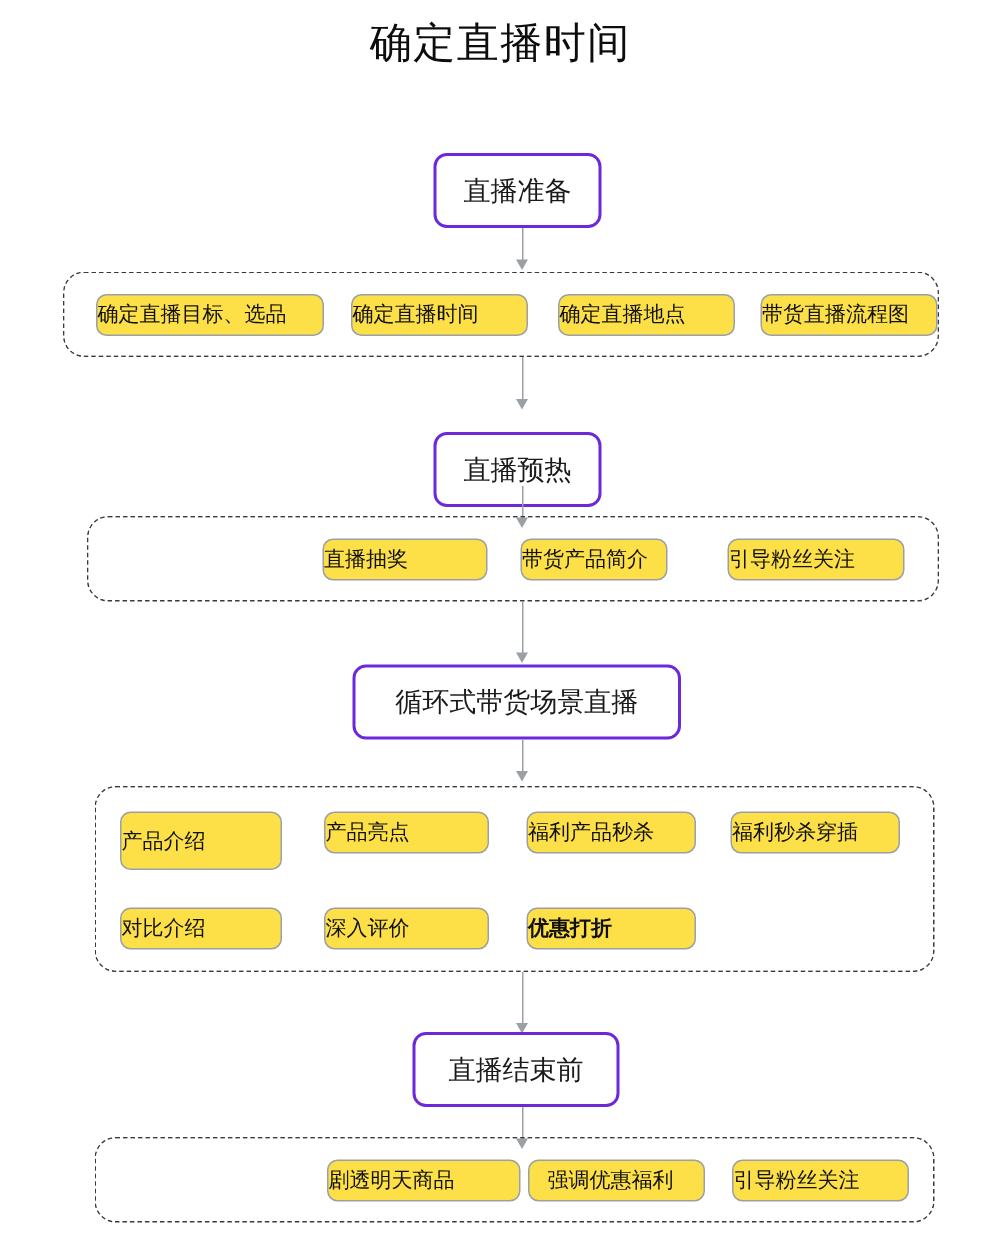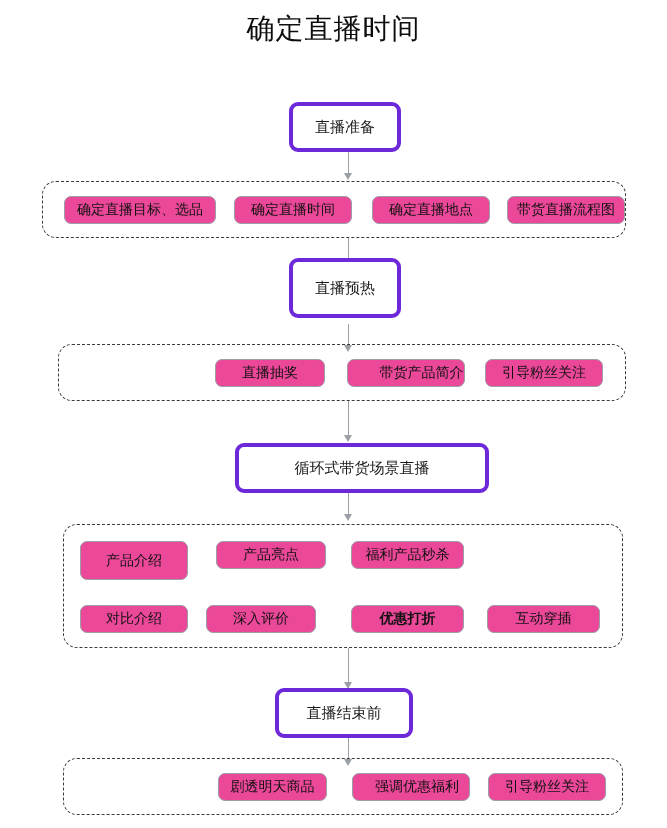--- a/index.html
+++ b/index.html
@@ -32,51 +32,50 @@
     font-weight: normal;
     letter-spacing: 1px;
     color: #0d0d0d;
     font-family: "Liberation Serif", "DejaVu Serif", serif;
   }
 
   
   .stage-node {
     position: absolute;
     box-sizing: border-box;
-    border: 4px solid #6d28d9;
+    border: 2px solid #6d28d9;
     border-radius: 9px;
     background: #ffffff;
     display: flex;
     align-items: center;
     justify-content: center;
-    font-size: 15px;
+    font-size: 18px;
     color: #1a1a1a;
     white-space: nowrap;
     font-family: "Liberation Serif", "DejaVu Serif", serif;
   }
 
   
   .group-box {
     position: absolute;
     box-sizing: border-box;
     border: 1.4px dashed #3a3a3a;
     border-radius: 14px;
     background: transparent;
   }
 
   
   .item-chip {
     position: absolute;
     box-sizing: border-box;
     border: 1px solid #9aa0a6;
     border-radius: 7px;
-    background: #ec4899;
+    background: #fde047;
     display: flex;
     align-items: center;
-    justify-content: center;
     font-size: 14px;
     color: #111111;
     white-space: nowrap;
     font-family: "Liberation Sans", "DejaVu Sans", sans-serif;
   }
 
   
   .connector {
     position: absolute;
     pointer-events: none;
@@ -126,97 +125,97 @@
   </div>
   <div class="item-chip" style="left:507px; top:196px; width:118px; height:28px;">
     <span>带货直播流程图</span>
   </div>
 
   <div class="connector" style="left:344px; top:238px; width:9px; height:36px;">
     <div class="connector-line" style="left:4px; top:0; height:29px;"></div>
     <div class="arrow-head" style="left:0px; top:28px;"></div>
   </div>
 
-  <div class="stage-node" style="left:289px; top:258px; width:112px; height:60px;">
+  <div class="stage-node" style="left:289px; top:288px; width:112px; height:50px;">
     <span>直播预热</span>
   </div>
 
   <div class="connector" style="left:344px; top:324px; width:9px; height:29px;">
     <div class="connector-line" style="left:4px; top:0; height:22px;"></div>
     <div class="arrow-head" style="left:0px; top:21px;"></div>
   </div>
 
   <div class="group-box" style="left:58px; top:344px; width:568px; height:57px;"></div>
 
   <div class="item-chip" style="left:215px; top:359px; width:110px; height:28px;">
     <span>直播抽奖</span>
   </div>
-  <div class="item-chip" style="left:347px; top:359px; width:118px; height:28px;padding-left:31px;">
+  <div class="item-chip" style="left:347px; top:359px; width:98px; height:28px;">
     <span>带货产品简介</span>
   </div>
   <div class="item-chip" style="left:485px; top:359px; width:118px; height:28px;">
     <span>引导粉丝关注</span>
   </div>
 
   <div class="connector" style="left:344px; top:401px; width:9px; height:42px;">
     <div class="connector-line" style="left:4px; top:0; height:35px;"></div>
     <div class="arrow-head" style="left:0px; top:34px;"></div>
   </div>
 
-  <div class="stage-node" style="left:235px; top:443px; width:254px; height:50px;">
+  <div class="stage-node" style="left:235px; top:443px; width:219px; height:50px;">
     <span>循环式带货场景直播</span>
   </div>
 
   <div class="connector" style="left:344px; top:493px; width:9px; height:29px;">
     <div class="connector-line" style="left:4px; top:0; height:22px;"></div>
     <div class="arrow-head" style="left:0px; top:21px;"></div>
   </div>
 
   <div class="group-box" style="left:63px; top:524px; width:560px; height:124px;"></div>
 
   <div class="item-chip" style="left:80px; top:541px; width:108px; height:39px;">
     <span>产品介绍</span>
   </div>
   <div class="item-chip" style="left:216px; top:541px; width:110px; height:28px;">
     <span>产品亮点</span>
   </div>
   <div class="item-chip" style="left:351px; top:541px; width:113px; height:28px;">
     <span>福利产品秒杀</span>
   </div>
+  <div class="item-chip" style="left:487px; top:541px; width:113px; height:28px;">
+    <span>福利秒杀穿插</span>
+  </div>
 
   <div class="item-chip" style="left:80px; top:605px; width:108px; height:28px;">
     <span>对比介绍</span>
   </div>
-  <div class="item-chip" style="left:206px; top:605px; width:110px; height:28px;">
+  <div class="item-chip" style="left:216px; top:605px; width:110px; height:28px;">
     <span>深入评价</span>
   </div>
   <div class="item-chip" style="left:351px; top:605px; width:113px; height:28px;font-weight:bold;">
     <span>优惠打折</span>
-  </div>
-  <div class="item-chip" style="left:487px; top:605px; width:113px; height:28px;">
-    <span>互动穿插</span>
   </div>
 
   <div class="connector" style="left:344px; top:648px; width:9px; height:42px;">
     <div class="connector-line" style="left:4px; top:0; height:35px;"></div>
     <div class="arrow-head" style="left:0px; top:34px;"></div>
   </div>
 
   <div class="stage-node" style="left:275px; top:688px; width:138px; height:50px;">
     <span>直播结束前</span>
   </div>
 
   <div class="connector" style="left:344px; top:738px; width:9px; height:29px;">
     <div class="connector-line" style="left:4px; top:0; height:22px;"></div>
     <div class="arrow-head" style="left:0px; top:21px;"></div>
   </div>
 
   <div class="group-box" style="left:63px; top:758px; width:560px; height:57px;"></div>
 
-  <div class="item-chip" style="left:218px; top:773px; width:109px; height:28px;">
+  <div class="item-chip" style="left:218px; top:773px; width:129px; height:28px;">
     <span>剧透明天商品</span>
   </div>
   <div class="item-chip" style="left:352px; top:773px; width:118px; height:28px;padding-left:12px;">
     <span>强调优惠福利</span>
   </div>
   <div class="item-chip" style="left:488px; top:773px; width:118px; height:28px;">
     <span>引导粉丝关注</span>
   </div>
 
 </div>

